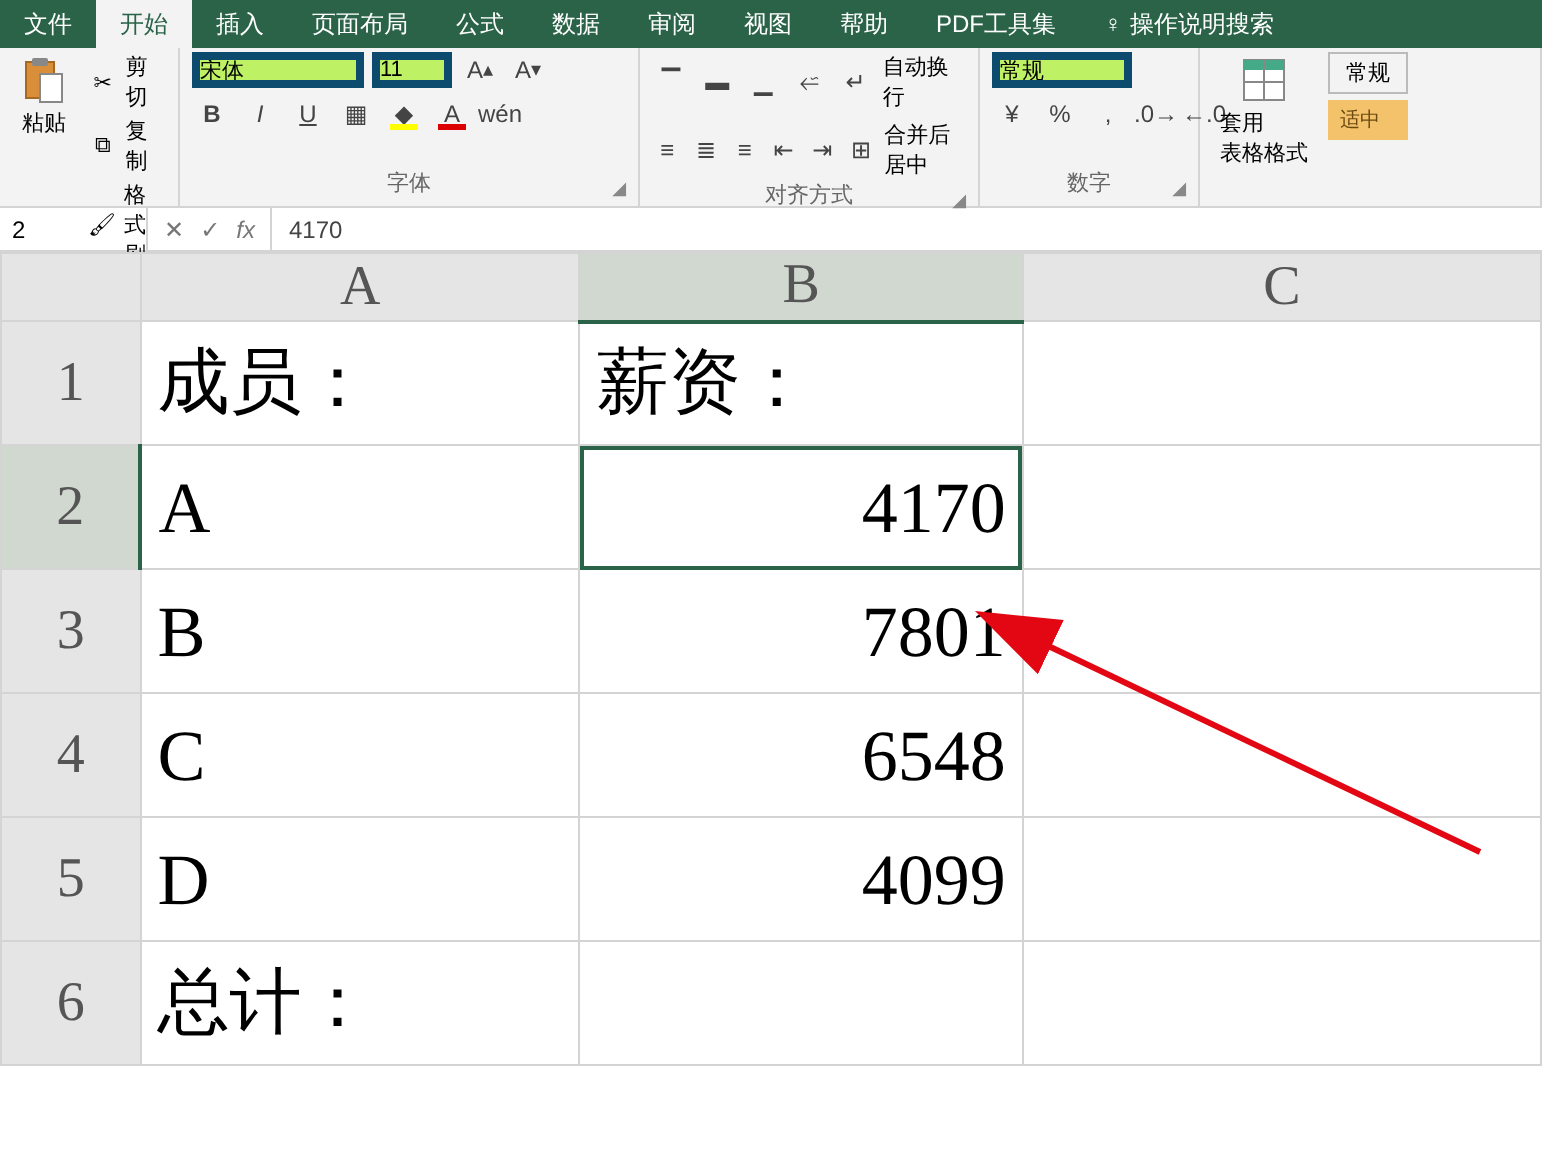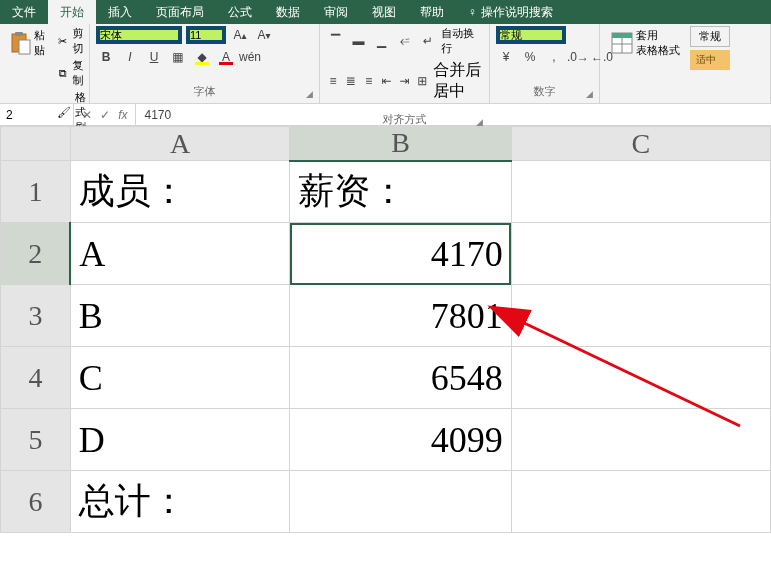--- a/index.html
+++ b/index.html
@@ -7,27 +7,27 @@
 
   
   .ribbon-tabs { background: #2a6348; height: 24px; display: flex; align-items: stretch; color: #fff; font-size: 12px; }
   .tab { padding: 0 12px; display: flex; align-items: center; cursor: pointer; }
   .tab.active { background: #f3f3f3; color: #2a6348; font-weight: 500; }
   .tab.tell { display: flex; align-items: center; gap: 4px; }
 
   
   .ribbon { background: #f3f3f3; height: 80px; display: flex; border-bottom: 1px solid #d4d4d4; }
   .group { border-right: 1px solid #d4d4d4; padding: 2px 6px; display: flex; flex-direction: column; justify-content: space-between; }
-  .group-label { text-align: center; font-size: 11px; color: #666; padding-bottom: 2px; position: relative; margin-top: 10px; }
+  .group-label { text-align: center; font-size: 11px; color: #666; padding-bottom: 2px; position: relative; }
   .group-label .launcher { position: absolute; right: 0; bottom: 2px; font-size: 9px; color: #888; }
   .g-top { display: flex; gap: 6px; align-items: flex-start; flex: 1; }
   .col { display: flex; flex-direction: column; gap: 2px; font-size: 11px; }
   .row { display: flex; align-items: center; gap: 4px; }
   .btn-icon { width: 16px; height: 16px; display: inline-flex; align-items: center; justify-content: center; }
-  .big-btn { display: flex; flex-direction: row; align-items: center; gap: 2px; font-size: 11px; padding: 2px 4px; }
+  .big-btn { display: flex; flex-direction: column; align-items: center; gap: 2px; font-size: 11px; padding: 2px 4px; }
   .big-btn .ic { width: 24px; height: 24px; display: flex; align-items: center; justify-content: center; }
   select.combo, .combo { height: 18px; font-size: 11px; border: 4px solid #0c4a6e; background: #bef264; }
   .combo.font { width: 86px; }
   .combo.size { width: 40px; }
   .combo.num { width: 70px; }
   .iconbtn { width: 20px; height: 18px; border: 1px solid transparent; display: inline-flex; align-items: center; justify-content: center; font-size: 12px; color: #444; }
   .bold { font-weight: bold; }
   .italic { font-style: italic; }
   .underline { text-decoration: underline; }
   .color-bar { height: 3px; width: 14px; display: block; margin-top: -2px; }
@@ -64,20 +64,21 @@
 <div class="ribbon-tabs">
   <div class="tab">文件</div>
   <div class="tab active">开始</div>
   <div class="tab">插入</div>
   <div class="tab">页面布局</div>
   <div class="tab">公式</div>
   <div class="tab">数据</div>
   <div class="tab">审阅</div>
   <div class="tab">视图</div>
   <div class="tab">帮助</div>
+  <div class="tab">PDF工具集</div>
   <div class="tab tell">
     <span>♀</span>
     <span>操作说明搜索</span>
   </div>
 </div>
 
 <div class="ribbon">
 
   <div class="group" style="width:90px">
     <div class="g-top">
@@ -150,21 +151,21 @@
         <span class="iconbtn">↵</span>
         <span style="font-size:11px">自动换行</span>
       </div>
       <div class="row">
         <span class="iconbtn">≡</span>
         <span class="iconbtn">≣</span>
         <span class="iconbtn">≡</span>
         <span class="iconbtn">⇤</span>
         <span class="iconbtn">⇥</span>
         <span class="iconbtn">⊞</span>
-        <span style="font-size:16px">合并后居中</span>
+        <span style="font-size:11px">合并后居中</span>
       </div>
     </div>
     <div class="group-label">
       <span>对齐方式</span><span class="launcher">◢</span>
     </div>
   </div>
 
   <div class="group" style="width:110px">
     <div class="g-top" style="flex-direction:column; gap:4px;">
       <input class="combo num" value="常规" style="">

